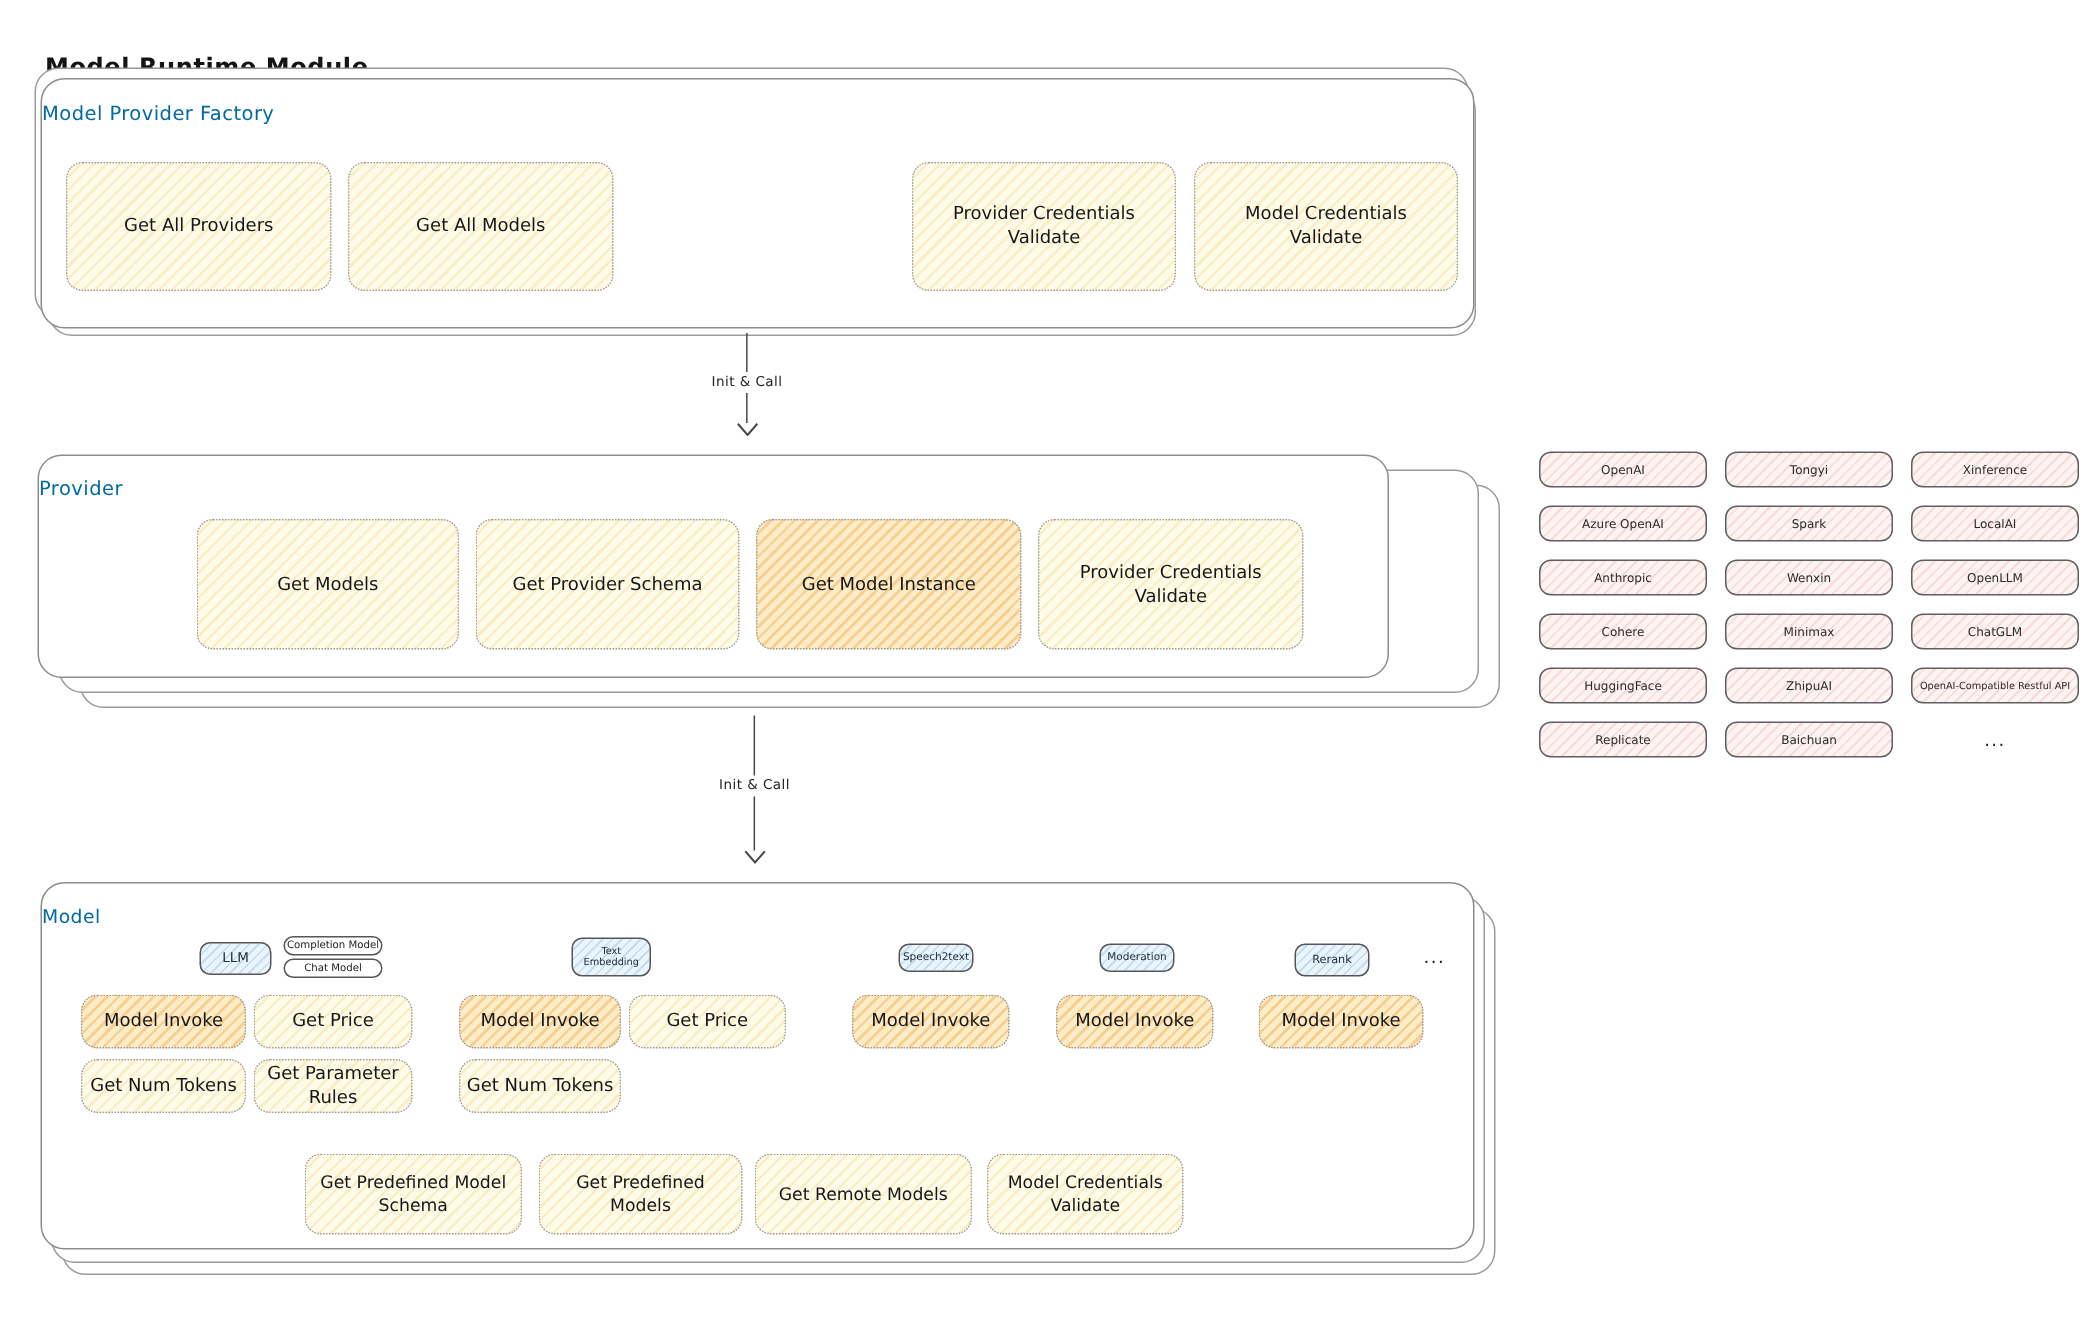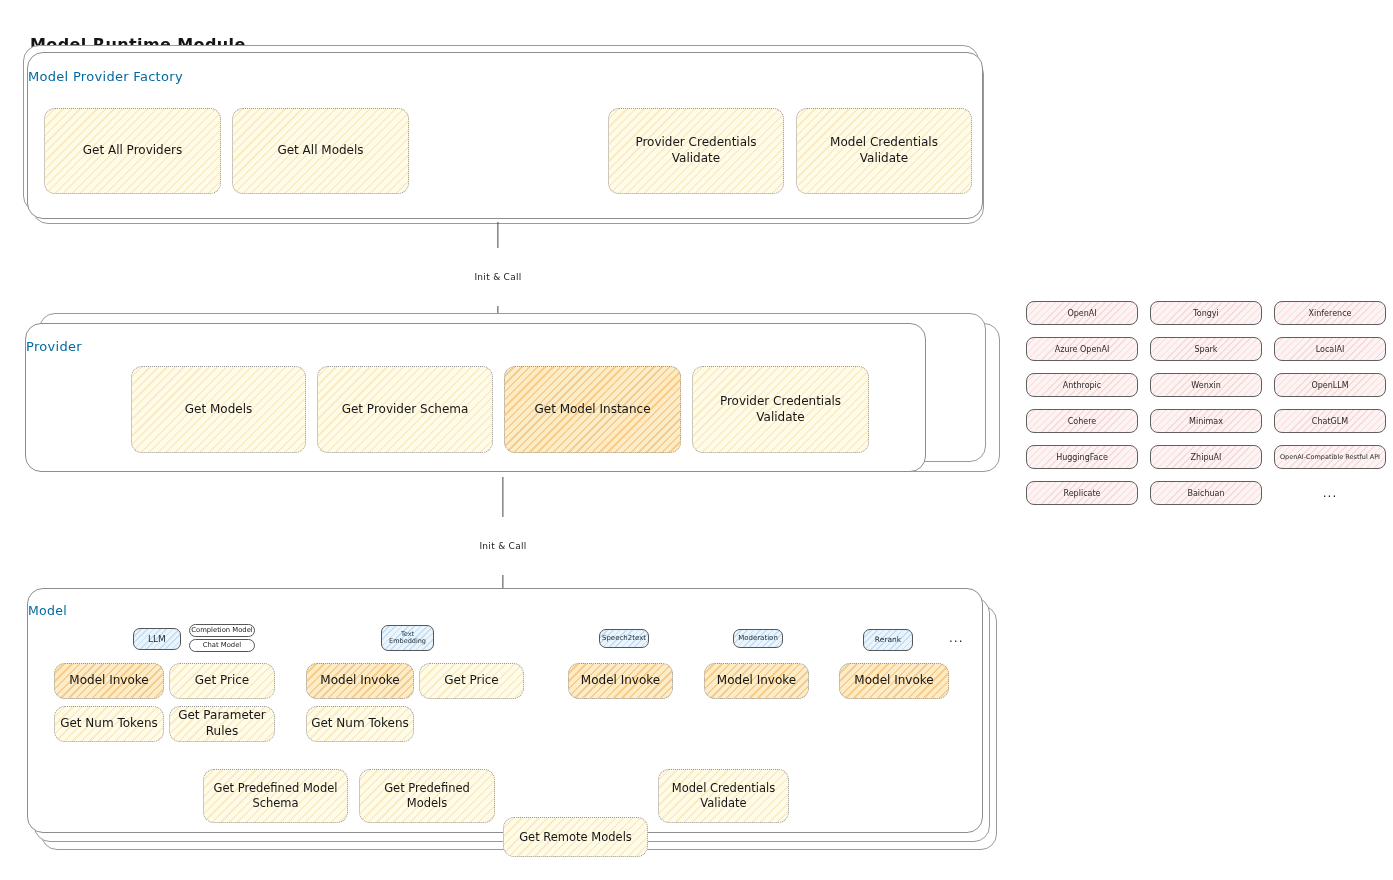--- a/index.html
+++ b/index.html
@@ -47,21 +47,21 @@
   .tag{
     position:absolute;display:flex;align-items:center;justify-content:center;text-align:center;
     box-sizing:border-box;border-radius:7px;color:#20303c;line-height:1.15;
   }
   .tag-blue{
     background-color:#eaf4fc;border:1.3px solid #565656;
     background-image:repeating-linear-gradient(135deg, rgba(128,178,224,0.35) 0 1.2px, rgba(0,0,0,0) 1.2px 4.5px);
   }
   .tag-white{background:#fff;border:1.2px solid #565656;color:#222;}
   
-  .arrow{position:absolute;display:flex;flex-direction:column;align-items:center;transform:translateX(-50%);gap:22px;}
+  .arrow{position:absolute;display:flex;flex-direction:column;align-items:center;transform:translateX(-50%);}
   .aline{width:0;border-left:1.3px solid #474747;}
   .alabel{font-size:9px;color:#242424;padding:2px 3px;white-space:nowrap;letter-spacing:.3px;}
   .dots{position:absolute;font-size:12px;color:#222;letter-spacing:1px;}
   .title{position:absolute;font-size:16px;font-weight:600;letter-spacing:.4px;color:#141414;margin-top:25px;}
   .wrapspan{display:inline-block;}
 </style>
 </head>
 <body>
 
 <div class="title" style="left:30px;top:10px;">Model Runtime Module</div>
@@ -88,21 +88,21 @@
   <div class="aline" style="height:26px;"></div>
   <div class="alabel">Init &amp; Call</div>
   <div class="aline" style="height:20px;"></div>
   <svg width="16" height="9">
       <path d="M1.5 0.5 L8 8 L14.5 0.5" stroke="#474747" stroke-width="1.3" fill="none"></path>
     </svg>
 </div>
 
 <div class="layer" style="left:53px;top:323px;width:947px;height:149px;"></div>
 <div class="layer" style="left:39px;top:313px;width:947px;height:149px;"></div>
-<div class="panel" style="left:25px;top:303px;width:901px;height:149px;margin-top:20px;">
+<div class="panel" style="left:25px;top:303px;width:901px;height:149px;">
   <div class="panel-label" style="top:15px;">Provider</div>
   <div class="box fill-yellow" style="left:105px;top:42px;width:175px;height:87px;">
     <span class="wrapspan">Get Models</span>
   </div>
   <div class="box fill-yellow" style="left:291px;top:42px;width:176px;height:87px;">
     <span class="wrapspan">Get Provider Schema</span>
   </div>
   <div class="box fill-orange" style="left:478px;top:42px;width:177px;height:87px;">
     <span class="wrapspan">Get Model Instance</span>
   </div>
@@ -170,19 +170,19 @@
       <span class="wrapspan" style="max-width:90px;">Get Parameter Rules</span>
     </div>
   <div class="box fill-yellow" style="left:278px;top:117px;width:108px;height:36px;">Get Num Tokens</div>
 
   <div class="box fill-yellow" style="left:175px;top:180px;width:145px;height:54px;font-size:11.5px;">
     <span class="wrapspan" style="max-width:132px;">Get Predefined Model Schema</span>
   </div>
   <div class="box fill-yellow" style="left:331px;top:180px;width:136px;height:54px;font-size:11.5px;">
     <span class="wrapspan" style="max-width:95px;">Get Predefined Models</span>
   </div>
-  <div class="box fill-yellow" style="left:475px;top:180px;width:145px;height:40px;font-size:11.5px;margin-top:48px;">
+  <div class="box fill-yellow" style="left:475px;top:180px;width:145px;height:54px;font-size:11.5px;">
     <span class="wrapspan">Get Remote Models</span>
   </div>
   <div class="box fill-yellow" style="left:630px;top:180px;width:131px;height:54px;font-size:11.5px;">
     <span class="wrapspan" style="max-width:115px;">Model Credentials Validate</span>
   </div>
 </div>
 
 </body></html>

